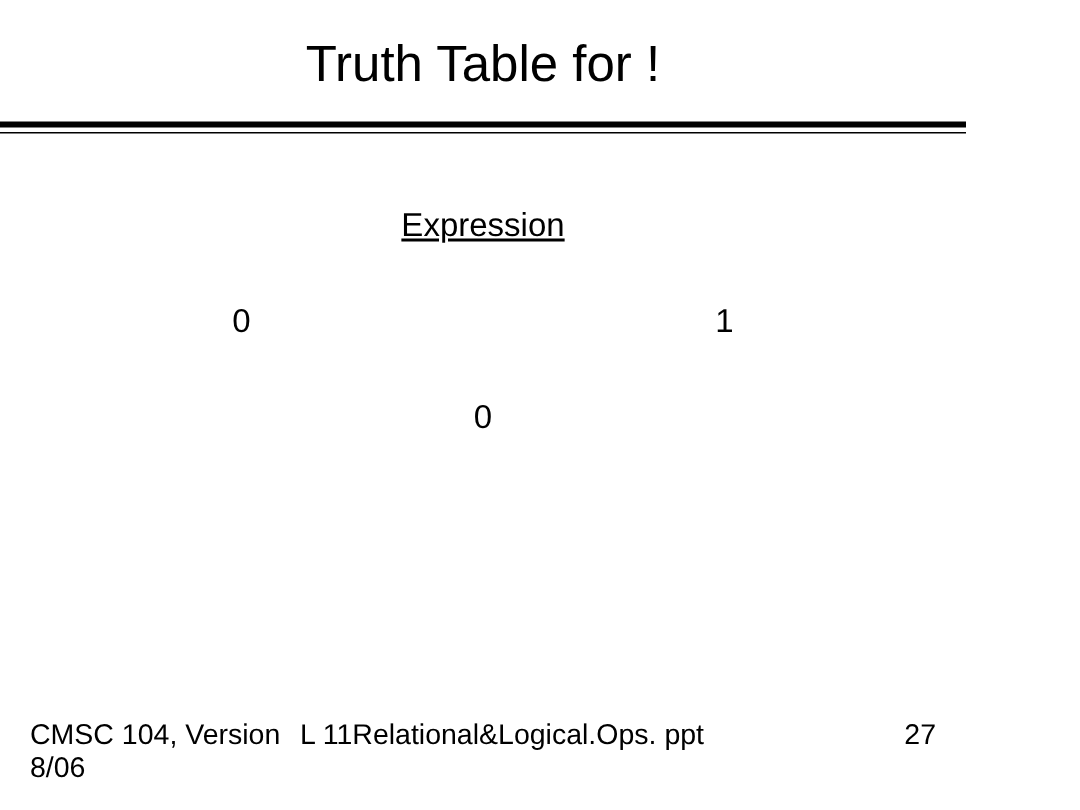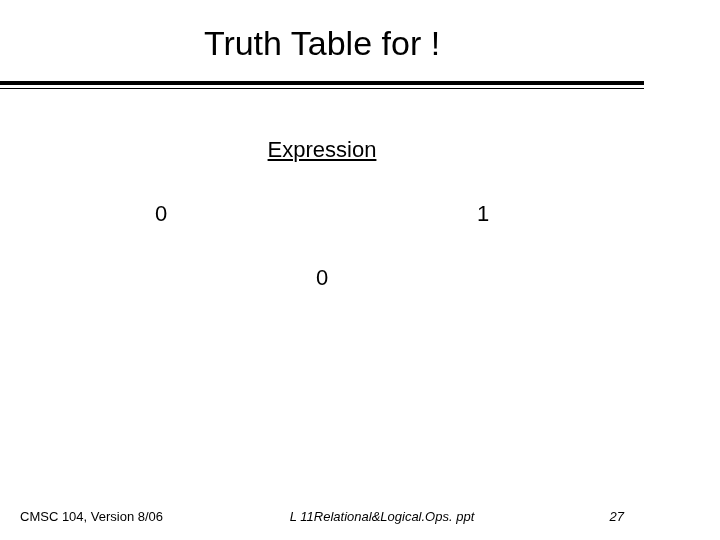--- a/index.html
+++ b/index.html
@@ -7,24 +7,24 @@
   .slide { position: relative; width: 644px; height: 540px; }
   .title { text-align: center; font-size: 34px; font-weight: 400; padding-top: 24px; padding-bottom: 18px; }
   .rule-wrap { width: 100%; }
   .rule-thick { height: 4px; background: #000; width: 100%; }
   .rule-thin { height: 1px; background: #000; width: 100%; margin-top: 3px; }
   .content { padding-top: 48px; }
   .row { display: flex; width: 100%; }
   .col { flex: 1; text-align: center; font-size: 22px; }
   .head-row { font-size: 22px; text-decoration: underline; flex-direction: column; }
   .data-row { margin-top: 38px; }
-  .footer { position: absolute; bottom: 16px; left: 0; width: 100%; display: flex; align-items: baseline; font-size: 13px; padding: 0 20px; }
+  .footer { position: absolute; bottom: 16px; left: 0; width: 100%; display: flex; align-items: baseline; font-size: 19px; padding: 0 20px; }
   .footer-left { flex: 0 0 180px; text-align: left; }
-  .footer-center { flex: 1; text-align: center; font-style: italic; }
-  .footer-right { flex: 0 0 60px; text-align: right; font-style: italic; }
+  .footer-center { flex: 1; text-align: left; }
+  .footer-right { flex: 0 0 60px; text-align: right; }
 </style>
 </head>
 <body>
 
 <div class="slide">
 
   <div class="title">Truth Table for !</div>
 
   <div class="rule-wrap">
     <div class="rule-thick"></div>

